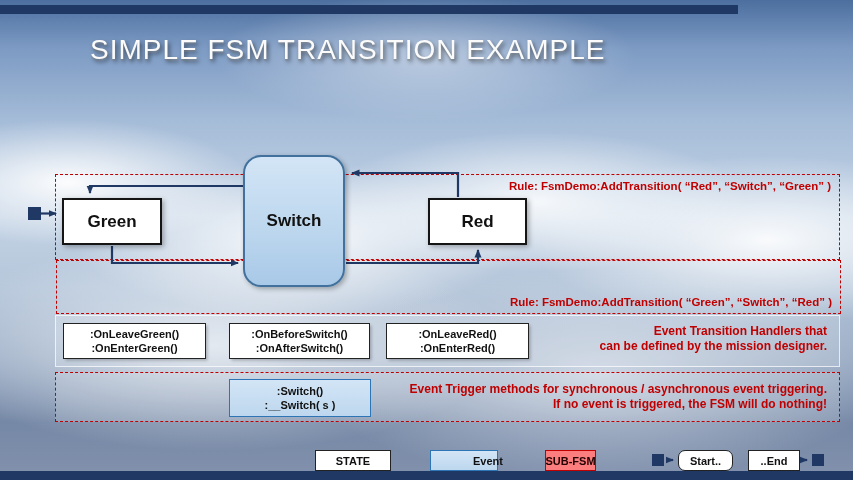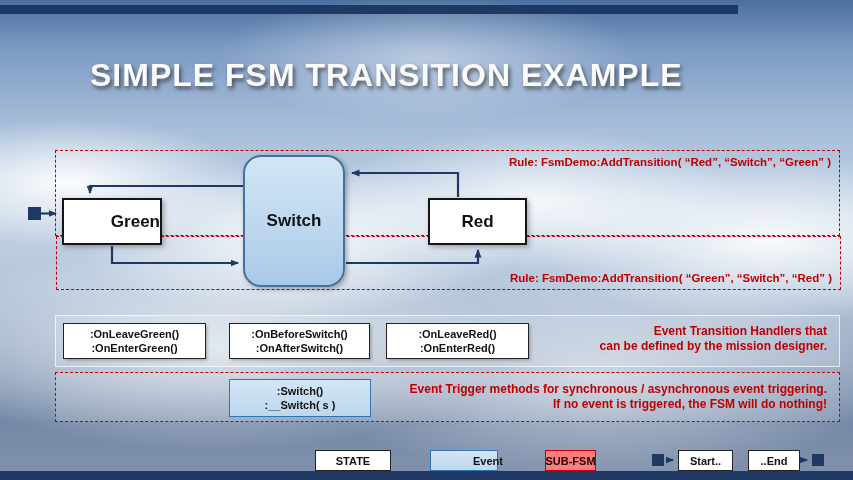--- a/index.html
+++ b/index.html
@@ -15,41 +15,41 @@
       radial-gradient(ellipse 340px 120px at 90% 50%, rgba(255,255,255,.9), rgba(255,255,255,0) 70%),
       radial-gradient(ellipse 420px 150px at 25% 72%, rgba(240,244,248,.8), rgba(255,255,255,0) 70%),
       radial-gradient(ellipse 420px 150px at 70% 78%, rgba(225,232,240,.75), rgba(255,255,255,0) 70%),
       radial-gradient(ellipse 300px 90px at 50% 12%, rgba(255,255,255,.45), rgba(255,255,255,0) 70%),
       linear-gradient(180deg, #4c6f9f 0%, #7c9ac3 10%, #a5bcd8 25%, #c3d3e5 45%, #b5c6da 60%, #97a9c2 75%, #7588a6 88%, #8392ad 100%);
   }
   .bar { position:absolute; background:#1F3864; }
   .bar-top { left:0; top:5px; width:738px; height:9px; }
   .bar-bottom { left:0; bottom:0; width:853px; height:9px; }
   .title {
-    position:absolute; left:90px; top:57px;
-    font-size:32px; font-weight:bold; letter-spacing:1px; color:#fbfbfb;
+    position:absolute; left:90px; top:34px;
+    font-size:28px; font-weight:normal; letter-spacing:1px; color:#fbfbfb;
     text-shadow: 0 2px 0 rgba(130,130,130,0.35), 2px 3px 4px rgba(0,0,0,0.55);
     white-space:nowrap;
   }
-  .rulebox { position:absolute; border:1px dashed #C00000; }
+  .rulebox { position:absolute; border:1px dashed #C00000;margin-top:24px; }
   .rule-top { left:55px; top:150px; width:785px; height:86px; }
   .rule-bottom { left:56px; top:236px; width:785px; height:54px; }
   .ruletext {
     position:absolute; color:#C00000; font-weight:bold; font-size:11.5px; white-space:nowrap;
   }
   .ruletext.tt { top:5px; right:8px; }
   .ruletext.bb { bottom:5px; right:8px; }
   .arrows { position:absolute; left:0; top:0; pointer-events:none; }
   .state {
     position:absolute; background:#fff; border:2px solid #151515; color:#111;
     display:flex; align-items:center; justify-content:center;
     font-size:17px; font-weight:bold;
     box-shadow: 2px 2px 5px rgba(0,0,0,0.3);
   }
-  .state-green { left:62px; top:198px; width:100px; height:47px;justify-content:flex-end; }
+  .state-green { left:62px; top:198px; width:100px; height:47px; }
   .state-red   { left:428px; top:198px; width:99px; height:47px; }
   .state-switch {
     left:243px; top:155px; width:102px; height:132px;
     background: linear-gradient(180deg, #d3e5f6 0%, #bdd7ee 55%, #a9c9e8 100%);
     border:2.5px solid #41719C; border-radius:18px;
   }
   .panel { position:absolute; left:55px; width:785px; }
   .handlers-panel { top:315px; height:52px; border:1px solid rgba(255,255,255,0.7); background:rgba(255,255,255,0.14); }
   .trigger-panel  { top:372px; height:50px; border:1px dashed #C00000; background:rgba(255,255,255,0.14); }
   .hbox {
@@ -77,21 +77,21 @@
   .trigger-note { top:9px; }
   .lgbox {
     position:absolute; top:450px; height:21px;
     display:flex; align-items:center; justify-content:center;
     font-size:11px; font-weight:bold; color:#111;
     background:#fff; border:1.5px solid #222; white-space:nowrap;
   }
   .lg-state  { left:315px; width:76px; }
   .lg-event  { left:430px; width:68px; background:linear-gradient(180deg,#d3e5f6,#bdd7ee); border-color:#2E75B6;padding-left:48px; }
   .lg-subfsm { left:545px; width:51px; background:#FB7D7D; border-color:#C00000; color:#200; }
-  .lg-start  { left:678px; width:55px; }
+  .lg-start  { left:678px; width:55px;border-radius:7px; }
   .lg-end    { left:748px; width:52px; }
 </style>
 </head>
 <body>
 
 <div class="stage">
 
   <div class="bar bar-top"></div>
   <div class="bar bar-bottom"></div>
 

